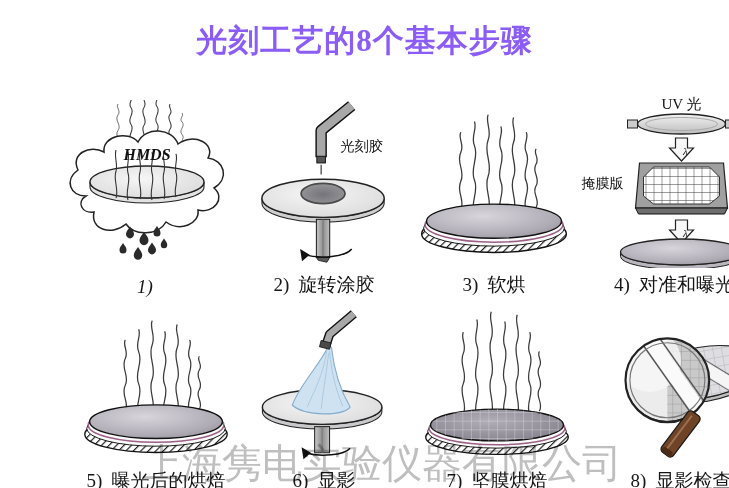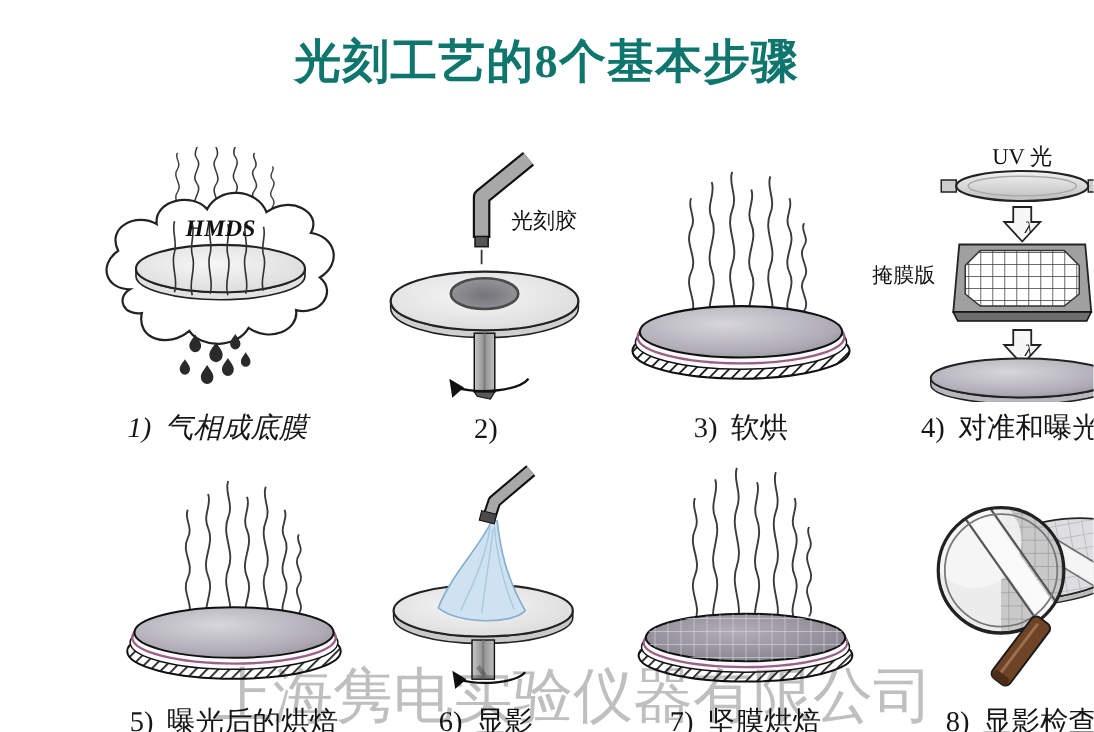--- a/index.html
+++ b/index.html
@@ -69,21 +69,21 @@
       <stop offset="0%" stop-color="#c8c8c8"></stop>
         <stop offset="50%" stop-color="#8f8f8f"></stop>
         <stop offset="100%" stop-color="#c0c0c0"></stop>
     </linearGradient>
     <path id="squig" d="M0,0 C5,-13 -5,-24 0,-37 C5,-50 -5,-61 0,-74 C4,-84 -3,-92 0,-100" fill="none"></path>
     <path id="squigS" d="M0,0 c3,-9 -3,-18 0,-27 c2,-7 -2,-14 0,-21" fill="none"></path>
     <path id="drop" d="M0,-7 C2.5,-3 5,-0.5 5,2.5 A5,5.5 0 1 1 -5,2.5 C-5,-0.5 -2.5,-3 0,-7 Z"></path>
   </defs>
 </svg>
 
-<div class="page-title" style="color: #0f766e; text-align: center;">光刻工艺的8个基本步骤</div>
+<div class="page-title" style="color: #8b5cf6; text-align: center;">光刻工艺的8个基本步骤</div>
 
 <figure class="fig" id="f1">
   <svg width="186" height="172" viewBox="0 0 186 172">
     <g stroke="#3a3a3a" stroke-width="1.2" fill="none">
       <use href="#squig" transform="translate(66,46) scale(0.8,0.42)"></use>
       <use href="#squig" transform="translate(79,41) scale(-0.9,0.45)"></use>
       <use href="#squig" transform="translate(92,43) scale(0.9,0.48)"></use>
       <use href="#squig" transform="translate(105,40) scale(-0.9,0.45)"></use>
       <use href="#squig" transform="translate(118,44) scale(0.9,0.40)"></use>
       <use href="#squig" transform="translate(130,47) scale(-0.8,0.34)"></use>
@@ -105,21 +105,20 @@
       <use href="#drop" transform="translate(92,138) scale(0.9)"></use>
       <use href="#drop" transform="translate(105,131) scale(0.7)"></use>
       <use href="#drop" transform="translate(71,148) scale(0.7)"></use>
       <use href="#drop" transform="translate(86,153) scale(0.85)"></use>
       <use href="#drop" transform="translate(100,148) scale(0.8)"></use>
       <use href="#drop" transform="translate(112,143) scale(0.65)"></use>
     </g>
   </svg>
   <figcaption class="cap">
     <span>1)</span>
-    <span>气相成底膜</span>
   </figcaption>
 </figure>
 
 <figure class="fig" id="f2">
   <svg width="182" height="178" viewBox="0 0 182 178">
     <path d="M120,8 L88,34 L88,62" fill="none" stroke="#111" stroke-width="12" stroke-linejoin="round"></path>
     <path d="M120,8 L88,34 L88,62" fill="none" stroke="#a8a8a8" stroke-width="9" stroke-linejoin="round"></path>
     <rect x="83.5" y="61" width="9" height="7" fill="#555" stroke="#111" stroke-width="1"></rect>
     <line x1="88" y1="70" x2="88" y2="80" stroke="#333" stroke-width="1.2"></line>
     <text x="108" y="55" font-size="15" fill="#111">光刻胶</text>
@@ -127,20 +126,21 @@
     <ellipse cx="90" cy="105" rx="64" ry="20" fill="url(#waferLight)" stroke="#222" stroke-width="1.5"></ellipse>
     <ellipse cx="90" cy="100" rx="23" ry="10.5" fill="url(#blobGrad)" stroke="#4a4a4a" stroke-width="1.8"></ellipse>
     <rect x="83" y="127" width="14" height="40" fill="url(#steelGrad)" stroke="#111" stroke-width="1"></rect>
     <line x1="90" y1="127" x2="90" y2="167" stroke="#777" stroke-width="1"></line>
     <polygon points="83,167 97,167 94,172 85,170" fill="#5a5a5a" stroke="#111" stroke-width="0.8"></polygon>
     <path d="M120,158 a32,12 0 0 1 -50,6" fill="none" stroke="#111" stroke-width="1.6"></path>
     <polygon points="66,158 76,164 68,171" fill="#111"></polygon>
   </svg>
   <figcaption class="cap">
     <span>2)</span>
+    <span>旋转涂胶</span>
   </figcaption>
 </figure>
 
 <figure class="fig" id="f3">
   <svg width="176" height="165" viewBox="0 0 180 165">
     <g stroke="#3a3a3a" stroke-width="1.3" fill="none">
       <use href="#squig" transform="translate(56,108) scale(1,0.8)"></use>
       <use href="#squig" transform="translate(70,112) scale(-1,0.95)"></use>
       <use href="#squig" transform="translate(84,110) scale(1,1)"></use>
       <use href="#squig" transform="translate(97,112) scale(-1,0.9)"></use>

